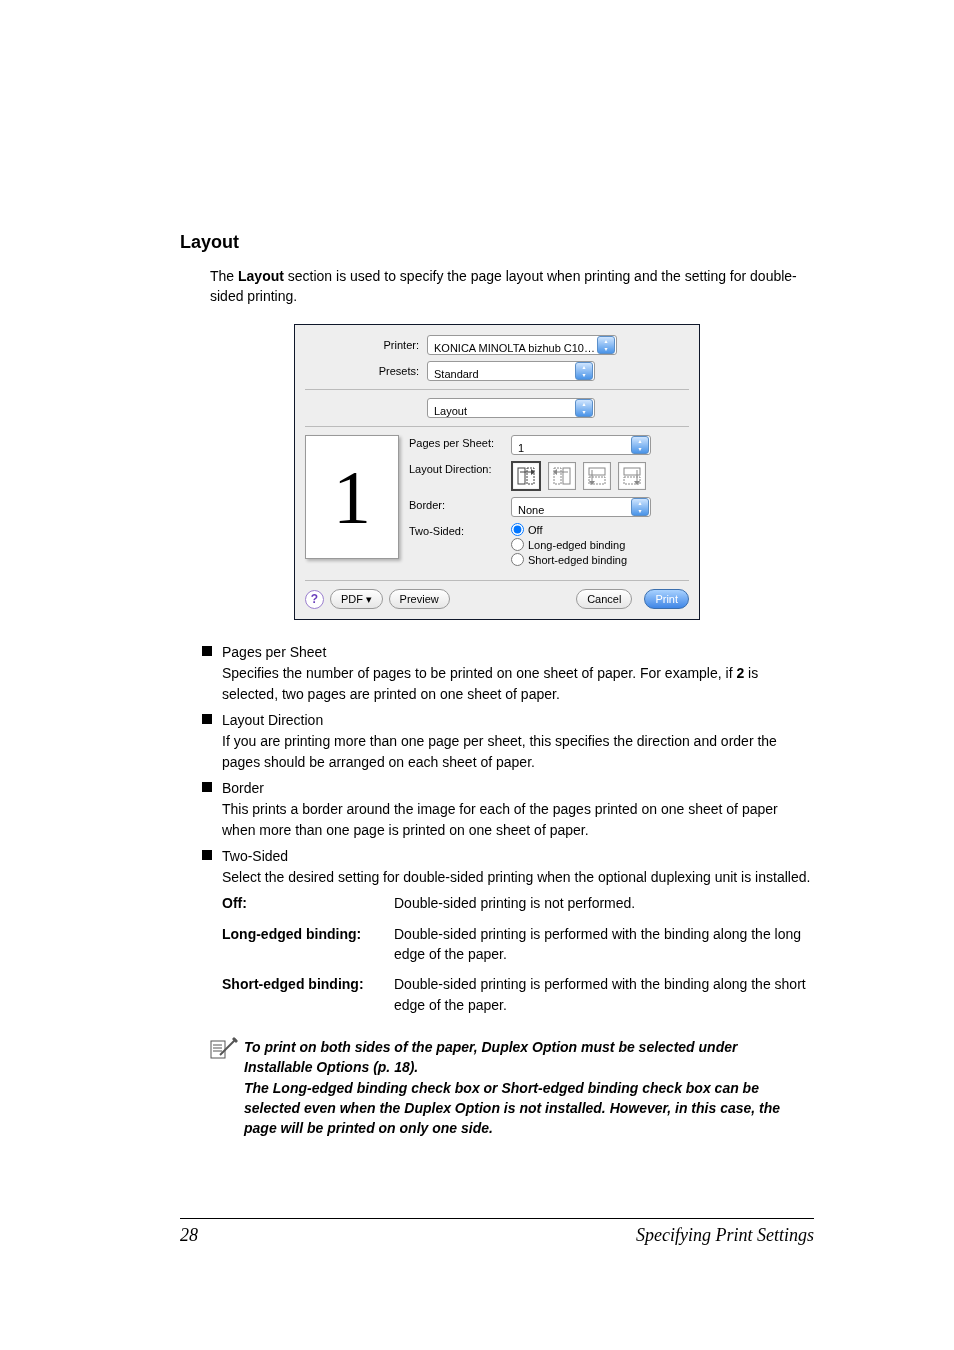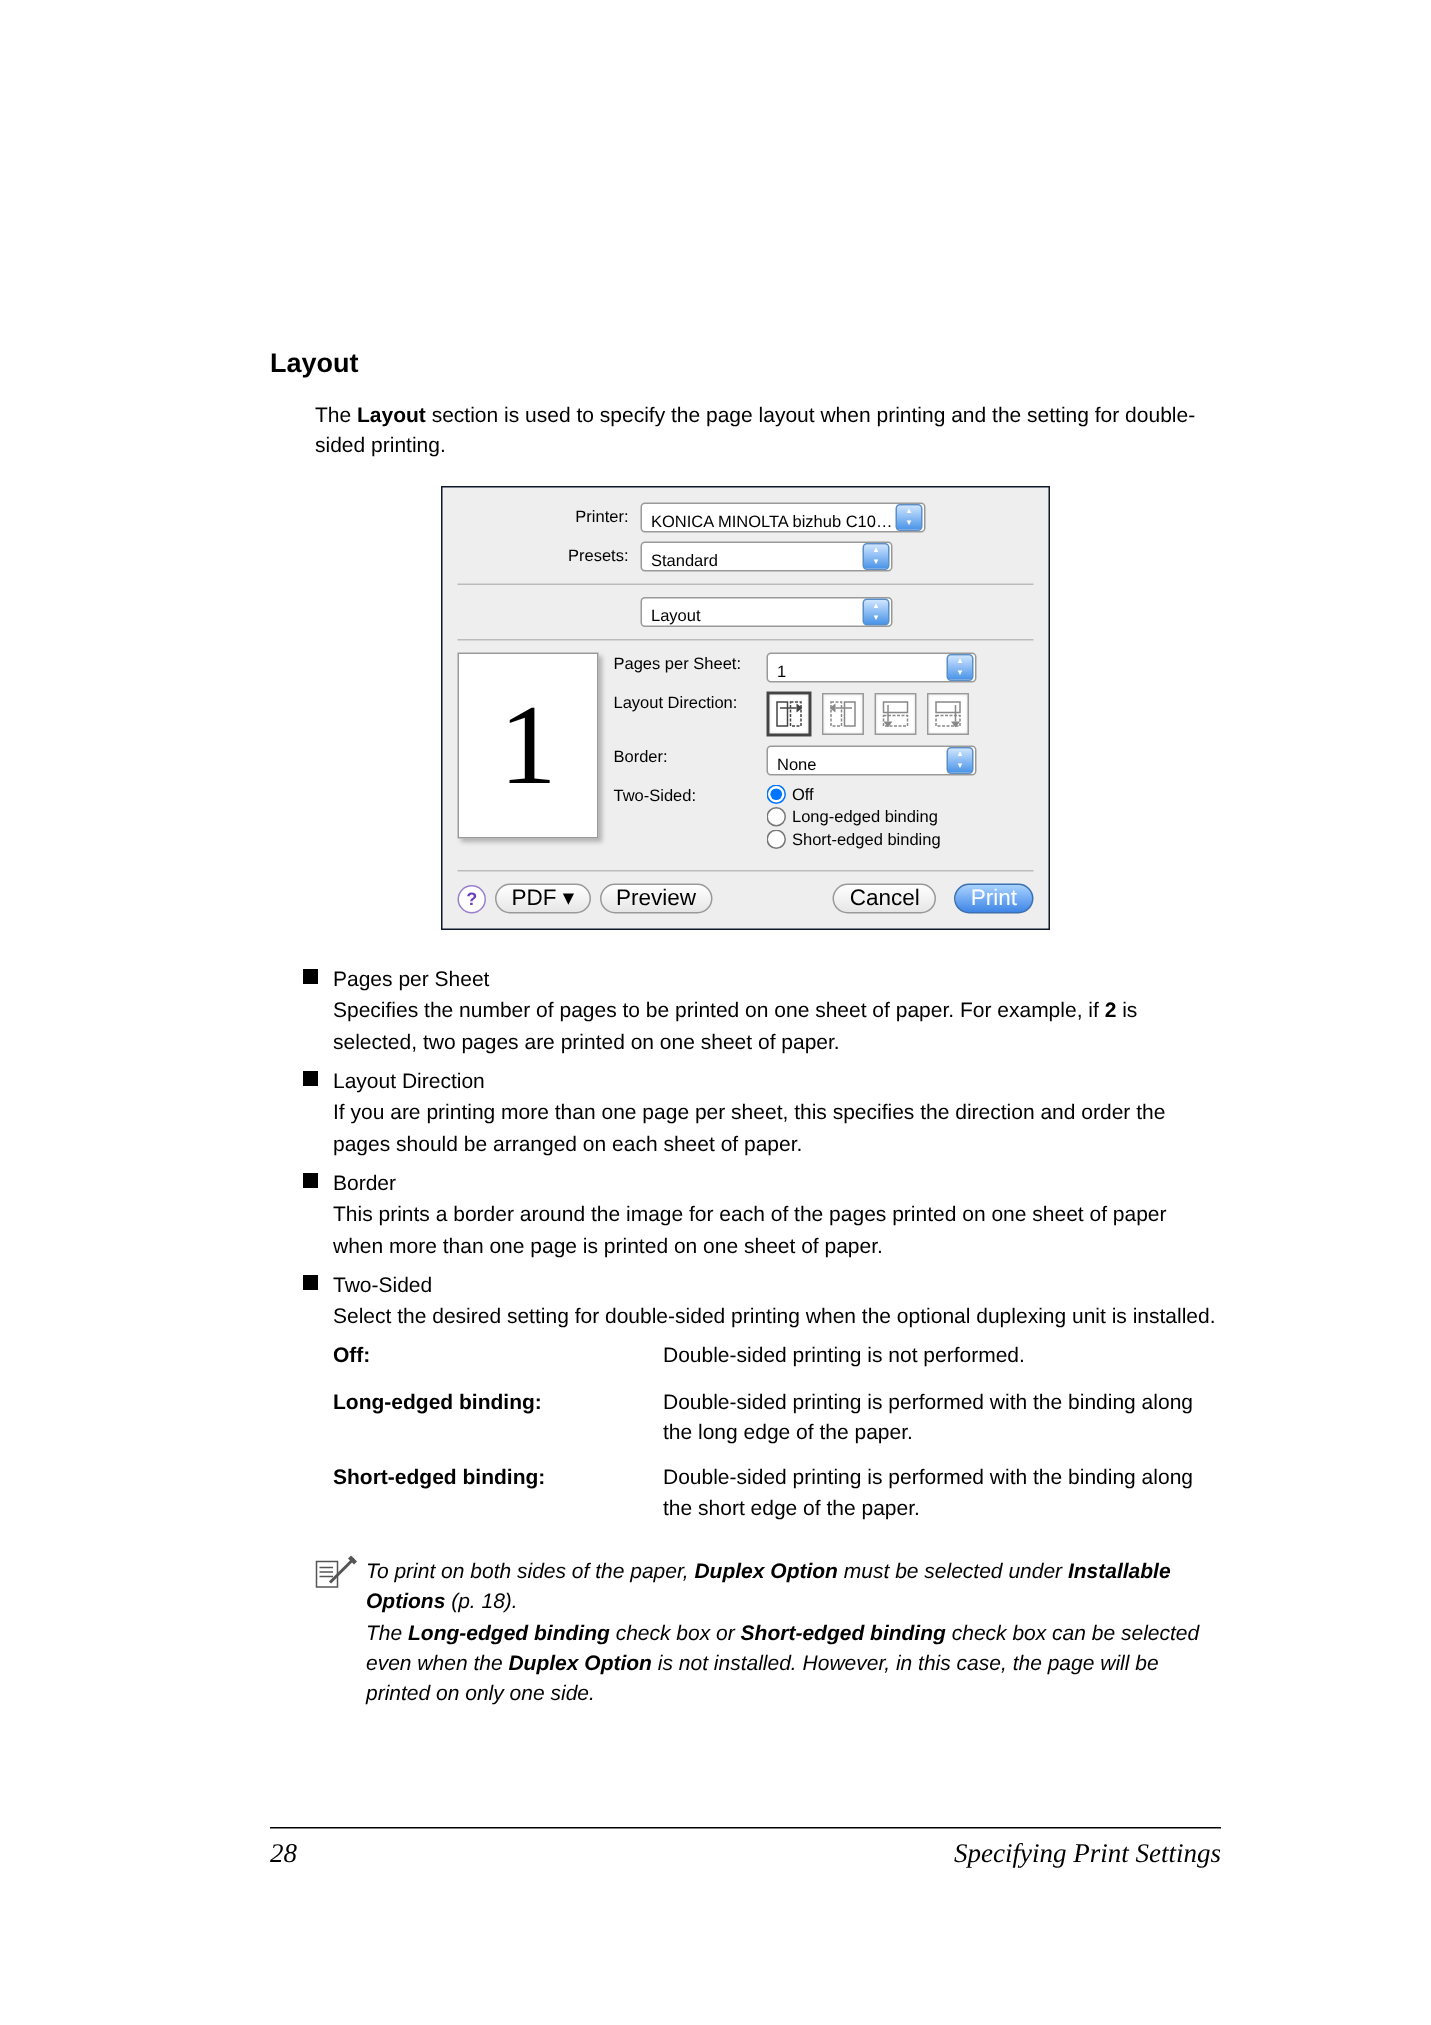--- a/index.html
+++ b/index.html
@@ -114,21 +114,21 @@
   }
   .ld-btn.sel { border:2px solid #444; }
   .radio-stack { display:flex; flex-direction:column; gap:2px; font-size:11px; }
   .radio-stack label { display:flex; align-items:center; gap:4px; }
   .bottom-bar {
     display:flex; align-items:center; justify-content:space-between;
     border-top:1px solid #bbb; padding-top:8px; margin-top:8px;
   }
   .mac-btn {
     display:inline-block; border:1px solid #999; border-radius:10px;
-    height:18px; line-height:18px; padding:0 10px; font-size:15px;
+    height:18px; line-height:18px; padding:0 10px; font-size:11px;
     background:linear-gradient(#fff,#e6e6e6);
   }
   .mac-btn.primary {
     background:linear-gradient(#a9d2ff,#3f86e6); color:#fff;
     border-color:#3b6fae;
   }
   .help-circ {
     width:17px;height:17px;border-radius:50%;
     border:1px solid #9b7fcf;color:#6a3fbb;background:#fff;
     display:inline-flex;align-items:center;justify-content:center;
@@ -137,26 +137,26 @@
   .bullet-list { margin-left:22px; }
   .bullet-item { display:flex; margin-bottom:6px; }
   .bullet-sq {
     width:10px;height:10px;background:#000;margin-top:4px;margin-right:10px;
     flex:0 0 10px;
   }
   .bullet-body { flex:1; line-height:1.45; }
   .bullet-title { }
   .bullet-desc { margin-top:1px; }
   .def-table { margin-left:42px; margin-top:6px; }
-  .def-row { display:flex; margin-bottom:10px; line-height:1.45;gap:48px; }
+  .def-row { display:flex; margin-bottom:10px; line-height:1.45; }
   .def-term { width:172px; flex:0 0 172px; font-weight:bold; }
   .def-def { flex:1; }
   .note-block {
     display:flex; margin-left:30px; margin-top:22px; margin-right:6px;
-    line-height:1.45; font-style: normal;
+    line-height:1.45; font-style: normal; font-weight: bold;
   }
   .note-icon {
     width:28px; flex:0 0 28px; margin-right:6px;
   }
   .note-body { font-style: italic; }
   .note-body b { font-style: italic; }
   .footer {
     position:absolute; bottom:104px; left:180px; right:140px;
     border-top:1px solid #000; padding-top:6px;
     display:flex; justify-content:space-between; font-style:italic;

